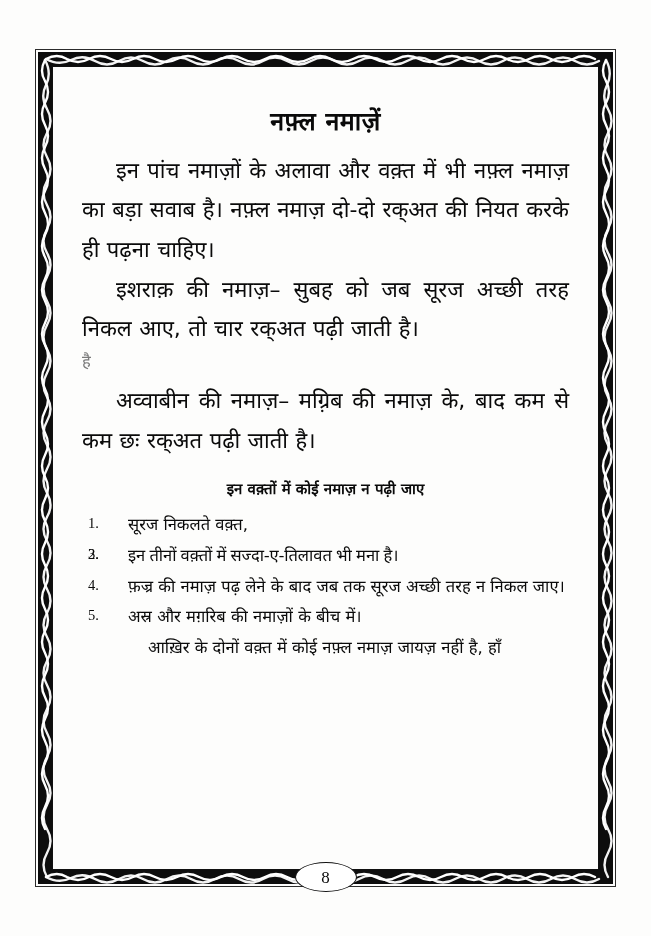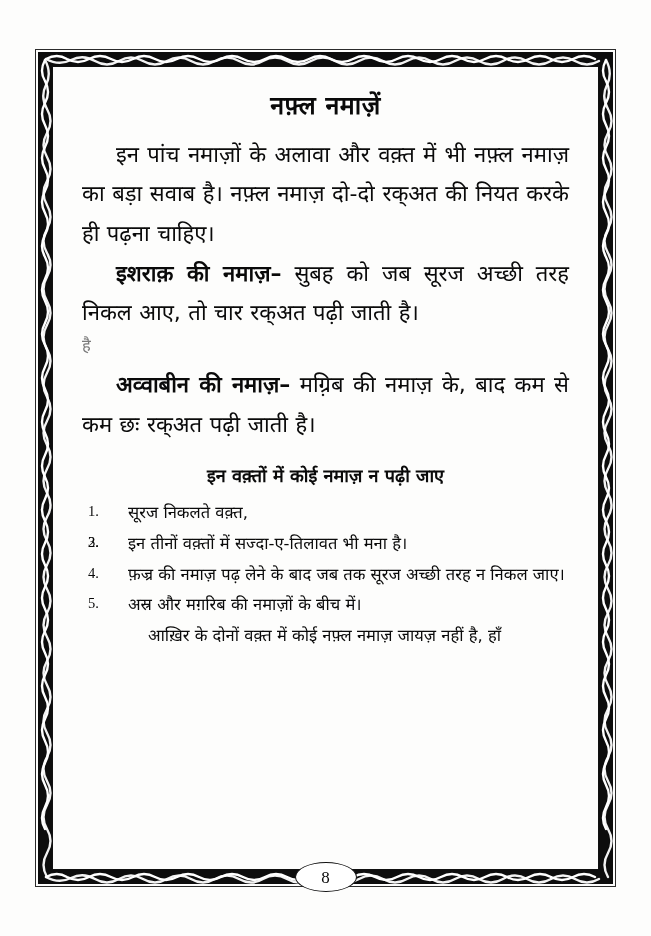--- a/index.html
+++ b/index.html
@@ -59,57 +59,57 @@
     right: -3px;
     bottom: -3px;
     border: 1px solid #2b2b2b;
     box-sizing: border-box;
   }
 
   
   .content {
     position: absolute;
     left: 60px;
-    top: 76px;
+    top: 92px;
     width: 531px;
     height: 778px;
     box-sizing: border-box;
     padding: 6px 22px 0 22px;
     color: #0a0a0a;
   }
 
   .doc-title {
     text-align: center;
     font-size: 25px;
     font-weight: 700;
     letter-spacing: 0.5px;
     margin: 8px 0 14px 0;
     line-height: 1.25;
   }
 
   .section-heading {
     text-align: center;
-    font-size: 18px;
+    font-size: 15px;
     font-weight: 700;
     margin: 20px 0 12px 0;
     line-height: 1.3;
   }
 
   p.body {
     font-size: 22px;
     line-height: 1.78;
     margin: 0 0 1px 0;
     text-align: justify;
     text-justify: inter-word;
     text-indent: 34px;
     word-spacing: 0.5px;
   }
 
   p.body .lead {
-    font-weight: 700;
+    font-weight: 400;
   }
 
   .orphan {
     font-size: 16.5px;
     line-height: 1.6;
     margin: 0 0 6px 0;
     color: #7a7a7a;
     text-indent: 0;
   }
 
@@ -137,20 +137,21 @@
     width: 30px;
     font-size: 14.5px;
     font-family: "Liberation Serif", serif;
     color: #0a0a0a;
   }
 
   .subnote {
     display: block;
     margin-top: 1px;
     text-indent: 0;
+    font-family: Liberation Serif, serif;
   }
 
   .closing {
     font-size: 16.5px;
     line-height: 1.74;
     margin: 2px 0 12px 0;
     padding-left: 46px;
     text-align: justify;
     text-justify: inter-word;
     text-indent: 20px;

